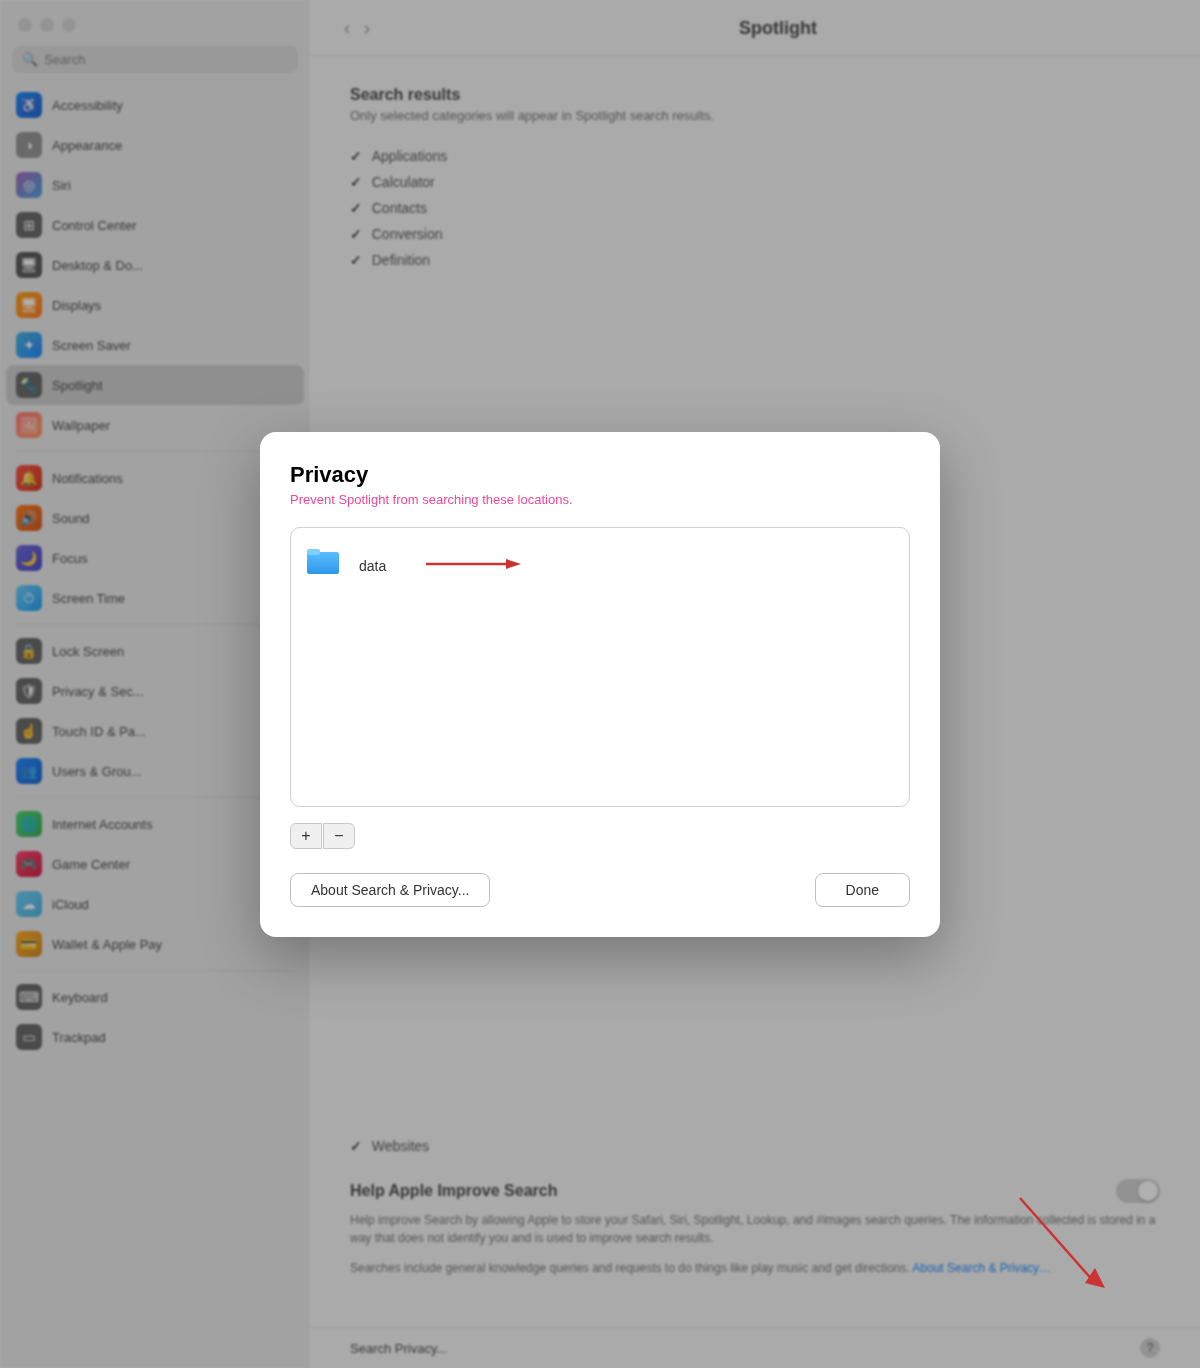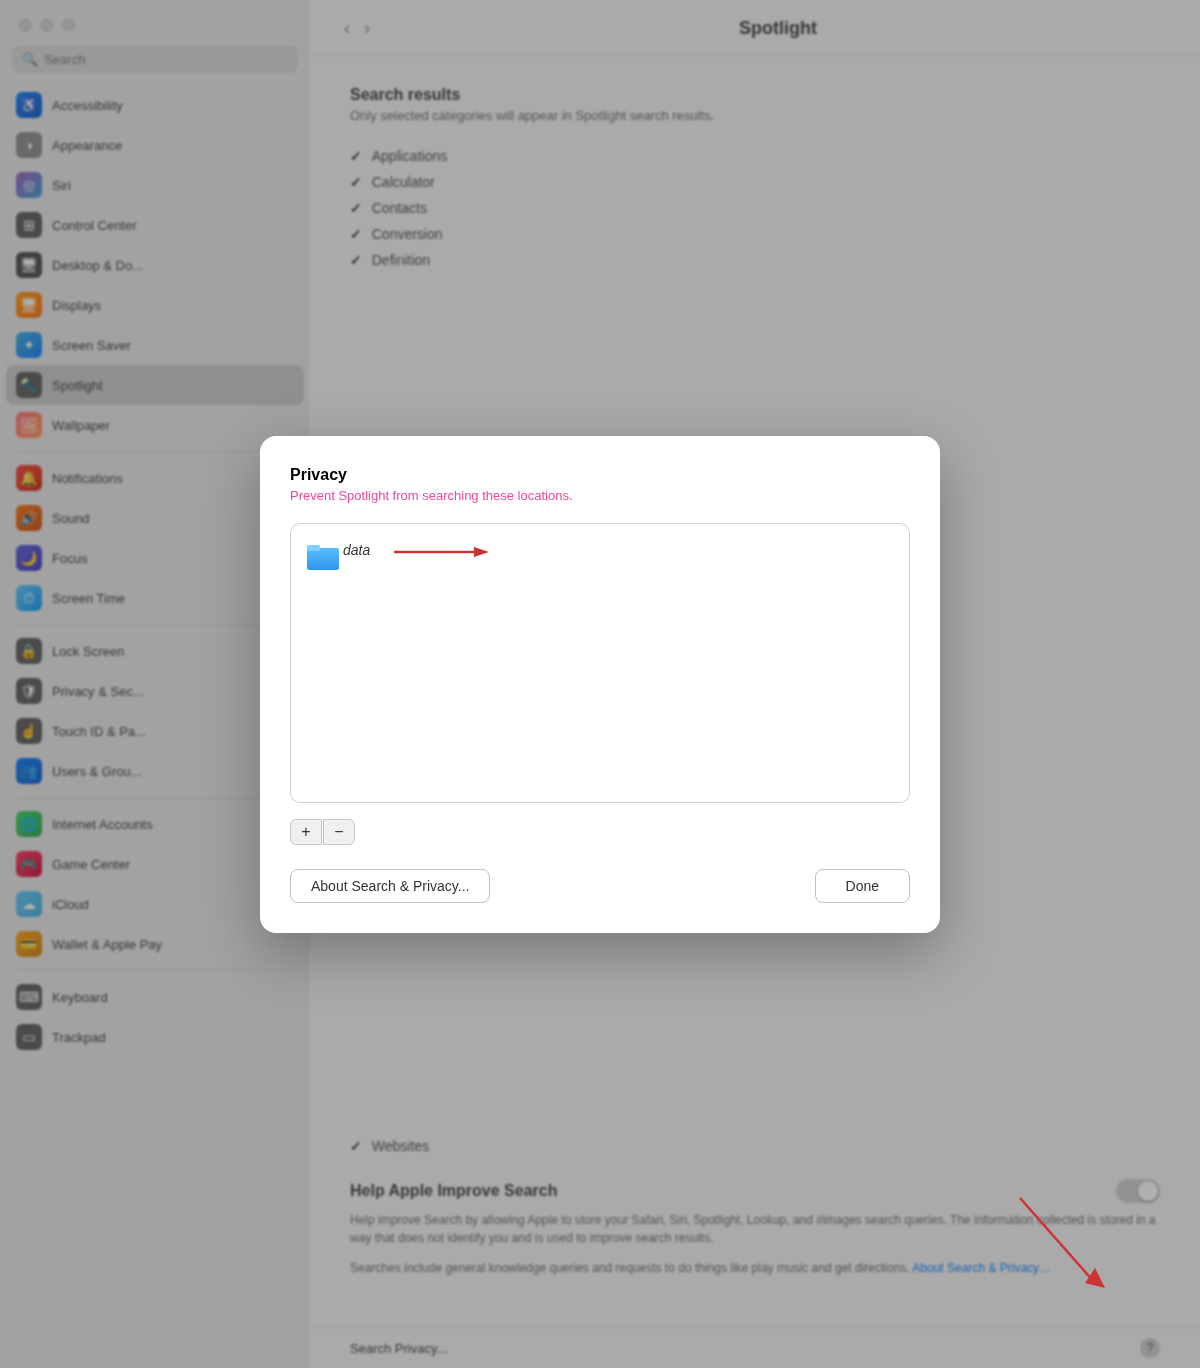--- a/index.html
+++ b/index.html
@@ -310,21 +310,21 @@
     .modal {
       background: white;
       border-radius: 16px;
       width: 680px;
       padding: 30px;
       box-shadow: 0 20px 60px rgba(0,0,0,0.3);
       position: relative;
     }
 
     .modal-title {
-      font-size: 16px;
+      font-size: 22px;
       font-weight: 700;
       color: #000;
       margin-bottom: 4px;
     }
 
     .modal-subtitle {
       font-size: 13px;
       color: #ec4899;
       margin-bottom: 20px;
     }
@@ -333,24 +333,23 @@
       border: 1px solid #d0d0d0;
       border-radius: 10px;
       padding: 12px;
       min-height: 280px;
       margin-bottom: 16px;
       background: white;
     }
 
     .modal-list-item {
       display: flex;
-      align-items: flex-start;
-      gap: 4px;
+      align-items: flex-end;
+      gap: 20px;
       padding: 6px 4px;
-      font-style: italic;
     }
 
     .folder-name {
       font-size: 14px;
       color: #333;
     }
 
     
     .modal-controls {
       display: flex;

